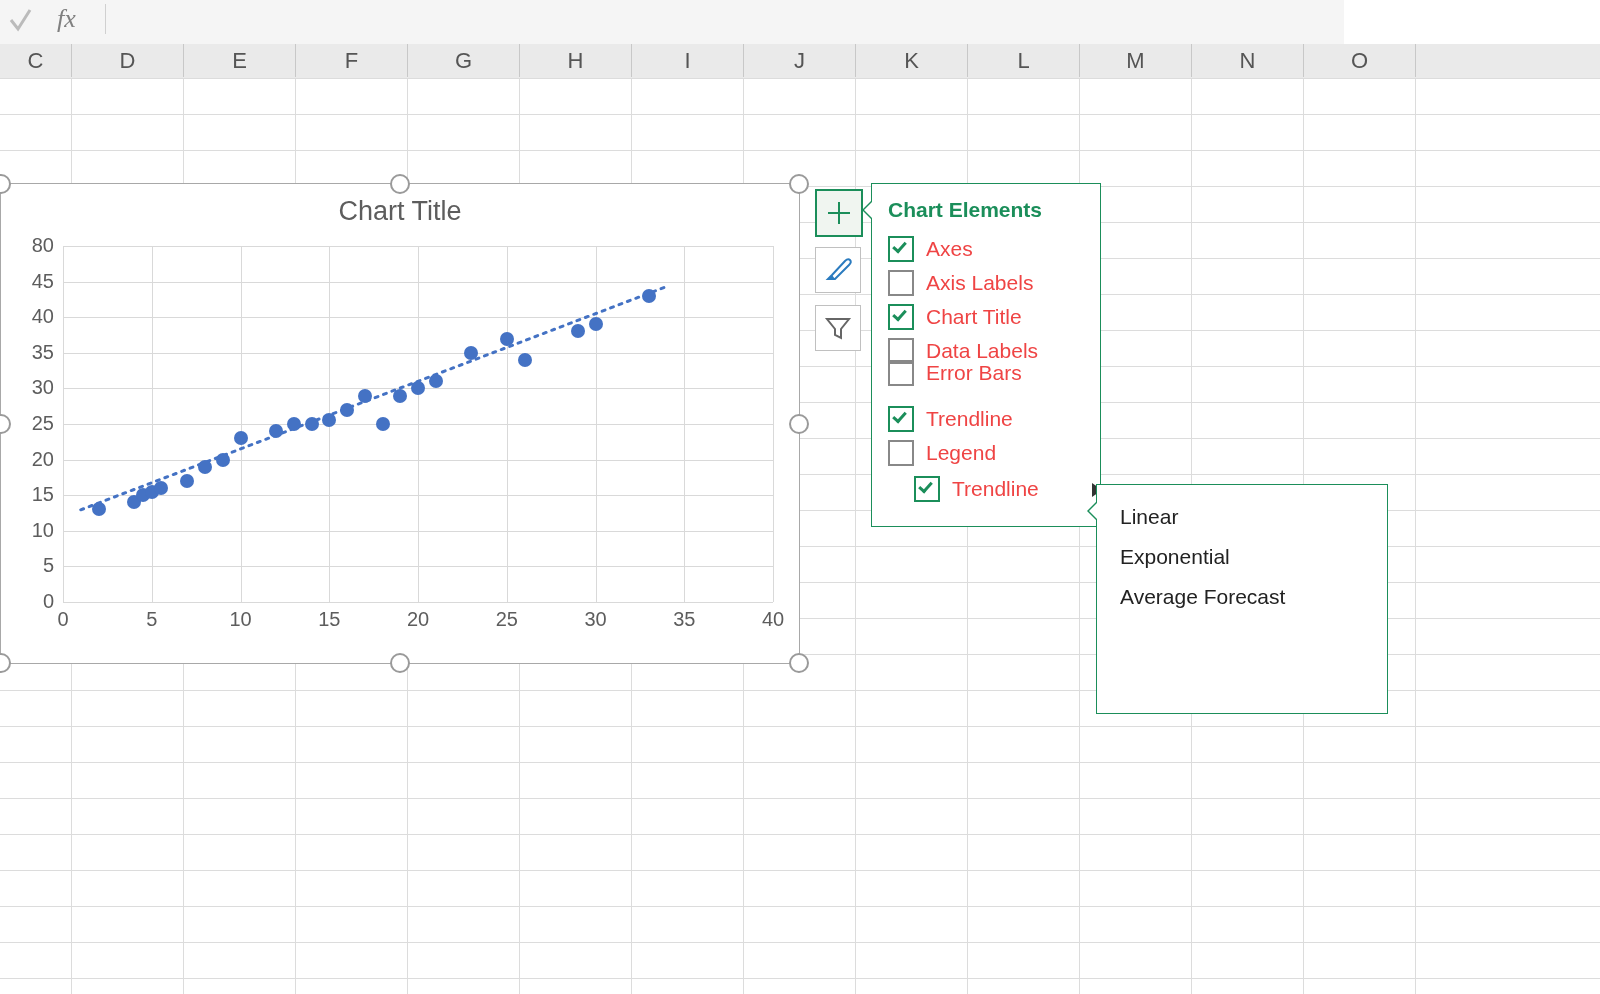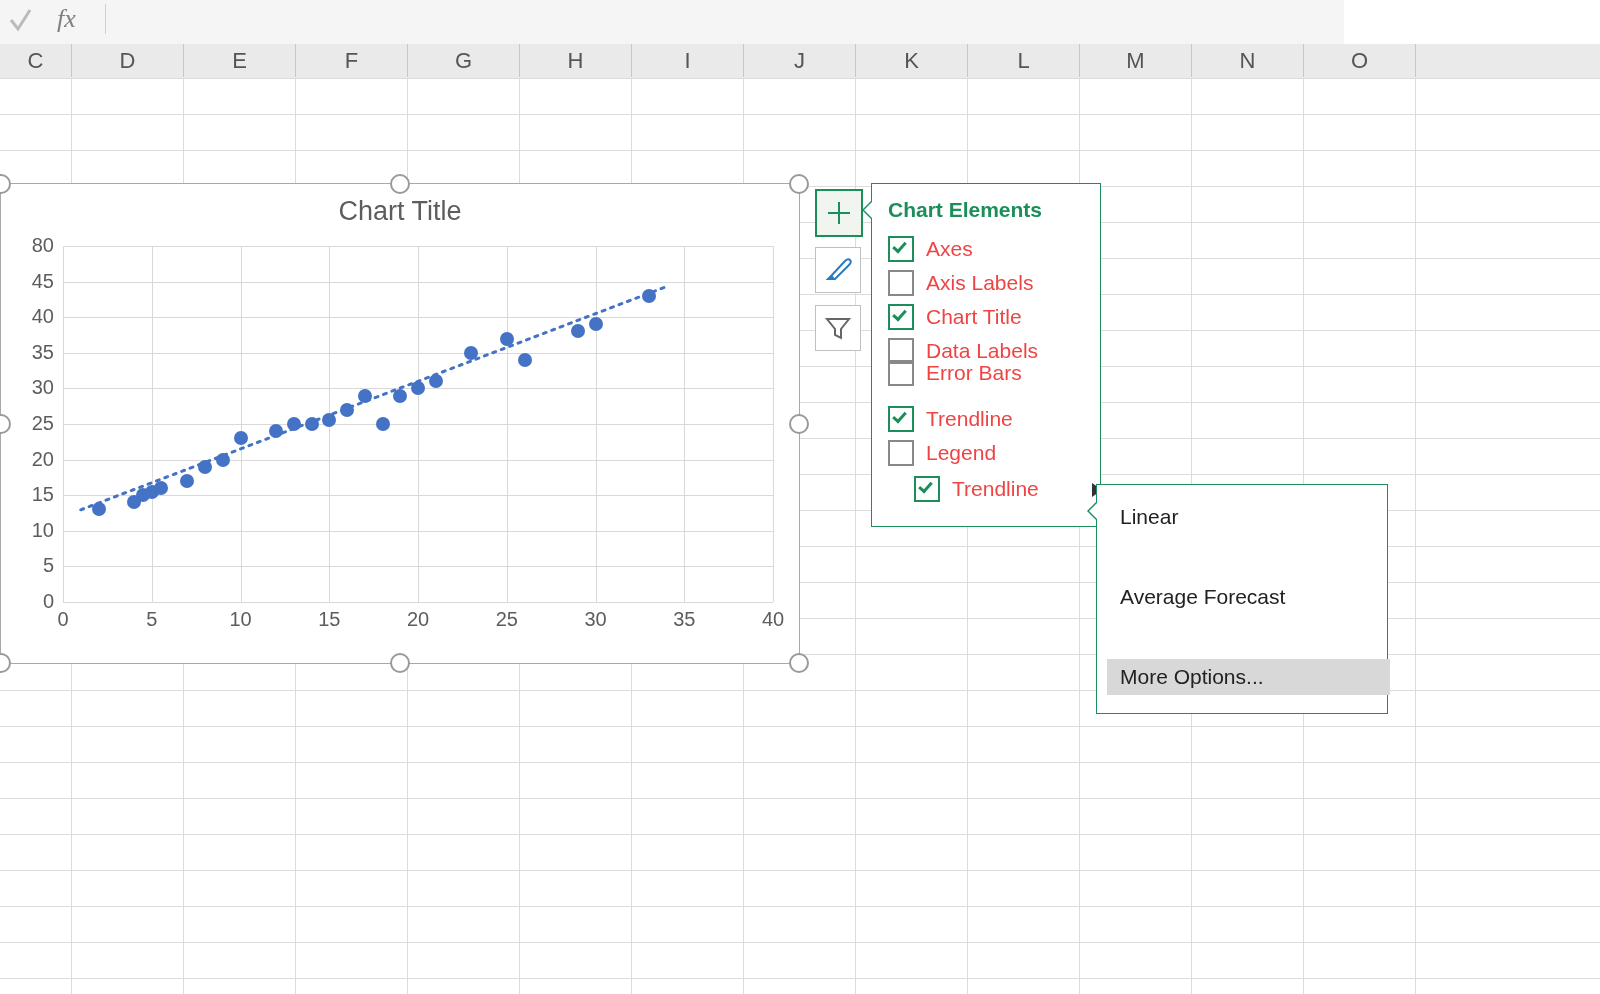--- a/index.html
+++ b/index.html
@@ -234,15 +234,15 @@
     <div class="row" style="top: 222px;"><span class="cb checked"></span><span class="lbl">Trendline</span></div>
     <div class="row" style="top: 256px;"><span class="cb"></span><span class="lbl">Legend</span></div>
     <div class="row" style="top: 292px; margin-left: 26px;"><span class="cb checked"></span><span class="lbl">Trendline</span><span class="arrow"><svg width="14" height="18" viewBox="0 0 14 18">
           <polygon points="2,2 12,9 2,16" fill="#333"></polygon>
         </svg></span></div>
   </div>
 
 <div class="submenu" id="submenu">
   <div class="notch2"></div>
 <div class="srow" style="top: 14px;">Linear</div>
+    <div class="srow" style="top: 54px;">Exponential</div>
     <div class="srow" style="top: 94px;">Average Forecast</div>
-    <div class="srow hi" style="top: 174px;">More Options...</div>
   </div>
 
 </body></html>

